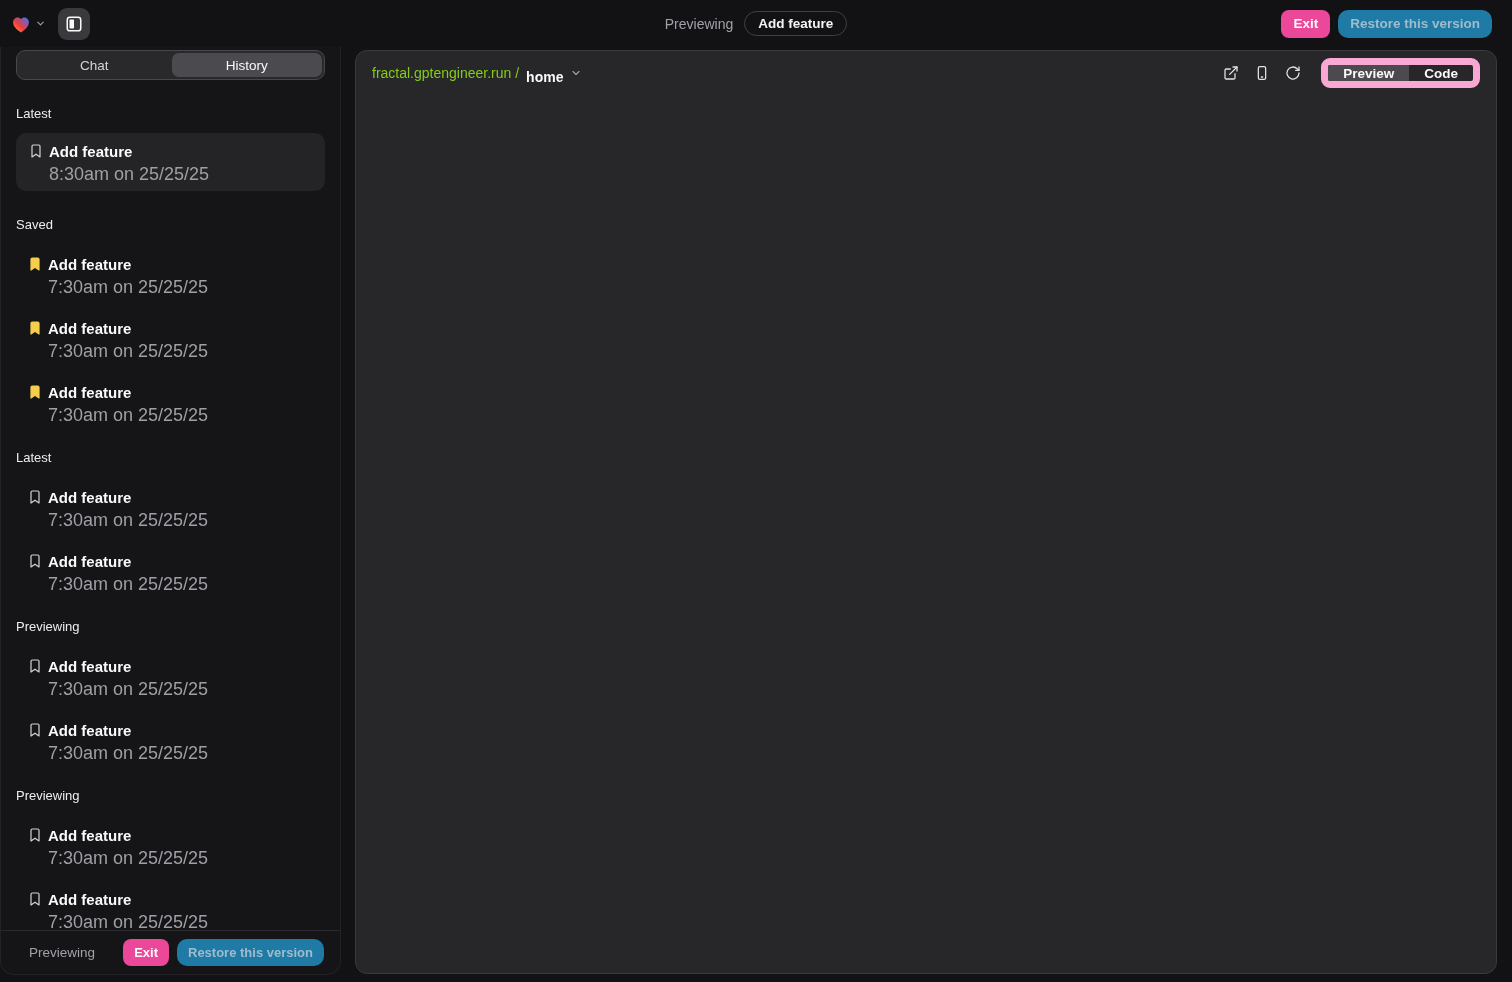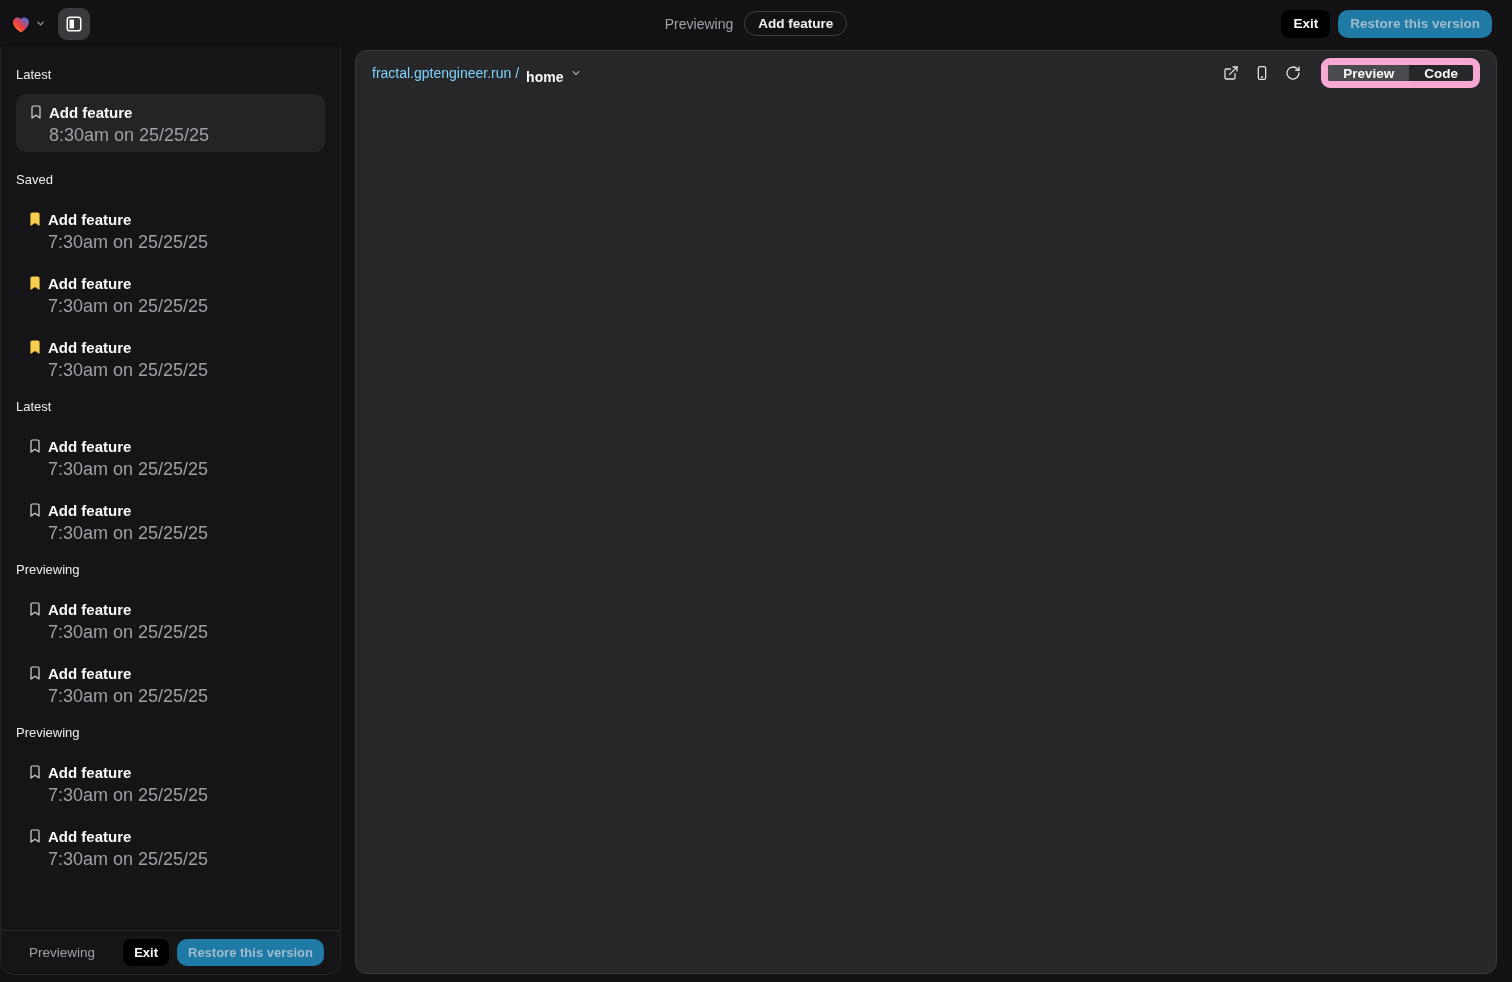--- a/index.html
+++ b/index.html
@@ -35,21 +35,21 @@
     pointer-events:auto;
     font-size:13.5px; font-weight:600; color:#f4f4f5;
     border:1px solid #3f3f46; border-radius:999px; padding:4px 13px; background:transparent;
   }
   .topbar-right { position:absolute; right:20px; top:0; height:47px; display:flex; align-items:center; gap:8px; }
   .btn {
     border:none; border-radius:8px; height:28px; padding:0 12px;
     font-family:"Liberation Sans", sans-serif; font-size:13.5px; font-weight:600;
     display:flex; align-items:center; cursor:pointer;
   }
-  .btn-exit { background:#000000; color:#fafafa; }
+  .btn-exit { background:#ec4899; color:#fafafa; }
   .btn-restore { background:var(--accent-blue, #1f7aa5); color:#9fbccd;border-radius:10px; }
 
   
   .sidebar {
     position:absolute; left:0; top:47px; width:341px; height:928px;
     background:#151517;
     border:1px solid #232327; border-top:none;
     border-radius:0 0 14px 14px;
     display:flex; flex-direction:column; overflow:hidden;
   }
@@ -58,21 +58,21 @@
     border:1px solid #47474c; border-radius:9px;
     display:flex; padding:2px; gap:2px; flex:none;
   }
   .tab {
     flex:1; border:none; border-radius:7px; background:transparent;
     font-family:"Liberation Sans", sans-serif; font-size:13.5px; color:#d4d4d8; cursor:pointer;
   }
   .tab.active { background:#4a4a4f; color:#fafafa; }
 
   .history-list { flex:1; padding:0 15px; overflow:hidden; }
-  .section-title { margin-top:20px; font-size:13px; color:#ededf0; }
+  .section-title { margin-top:26px; font-size:13px; color:#ededf0; }
   .section:first-child .section-title { }
   .item {
     margin-top:22px; display:flex; align-items:flex-start; gap:5px;
     padding-left:11px; cursor:pointer;
   }
   .item .bm { width:16px; height:16px; flex:none; margin-top:2px; display:flex; }
   .item .bm svg { width:16px; height:16px; stroke:#d4d4d8; fill:none; stroke-width:1.8; stroke-linejoin:round; }
   .item.filled .bm svg { stroke:var(--bookmark-yellow, #f6ce4b); fill:var(--bookmark-yellow, #f6ce4b); }
   .item-title { font-size:15px; font-weight:600; color:#fafafa; line-height:21px; }
   .item-time { font-size:18px; color:#9f9fa6; line-height:18px; margin-top:3px; }
@@ -91,21 +91,21 @@
   
   .preview-panel {
     position:absolute; left:355px; top:50px; width:1142px; height:924px;
     background:#27272a; border:1px solid #3a3a3e; border-radius:12px;
     display:flex; flex-direction:column; overflow:hidden;
   }
   .preview-header {
     flex:none; height:44px; display:flex; align-items:center; padding:0 16px;
   }
   .url-bar { display:flex; align-items:center; gap:7px; cursor:pointer; }
-  .url-prefix { font-size:14px; color:#7dd3fc; }
+  .url-prefix { font-size:14px; color:#84cc16; }
   .url-page { font-size:14px; color:#fafafa; font-weight:600;margin-top:8px; }
   .url-chevron { width:12px; height:12px; stroke:#a1a1aa; fill:none; stroke-width:2.2; stroke-linecap:round; stroke-linejoin:round; }
   .header-actions { margin-left:auto; display:flex; align-items:center; gap:13px; }
   .icon-btn {
     background:none; border:none; padding:0; width:18px; height:18px; cursor:pointer;
     display:flex; align-items:center; justify-content:center;
   }
   .icon-btn svg { width:16px; height:16px; stroke:#e4e4e7; fill:none; stroke-width:1.9; stroke-linecap:round; stroke-linejoin:round; }
   .view-toggle {
     margin-left:6px; height:30px; border:7px solid #f9a8d4; border-radius:9px;
@@ -152,20 +152,24 @@
     <span class="version-badge">Add feature</span>
   </div>
 
   <div class="topbar-right">
     <button class="btn btn-exit">Exit</button>
     <button class="btn btn-restore">Restore this version</button>
   </div>
 </header>
 
 <aside class="sidebar">
+  <div class="tabs">
+    <button class="tab">Chat</button>
+    <button class="tab active">History</button>
+  </div>
 
   <div class="history-list" id="history-list">
   <div class="section">
     <div class="section-title">Latest</div>
     <div class="section-items">
   <div class="item highlighted">
     <span class="bm">
       <svg viewBox="0 0 24 24">
                 <path d="M18 21l-6-4.2L6 21V5a2 2 0 0 1 2-2h8a2 2 0 0 1 2 2z"></path>
               </svg>

